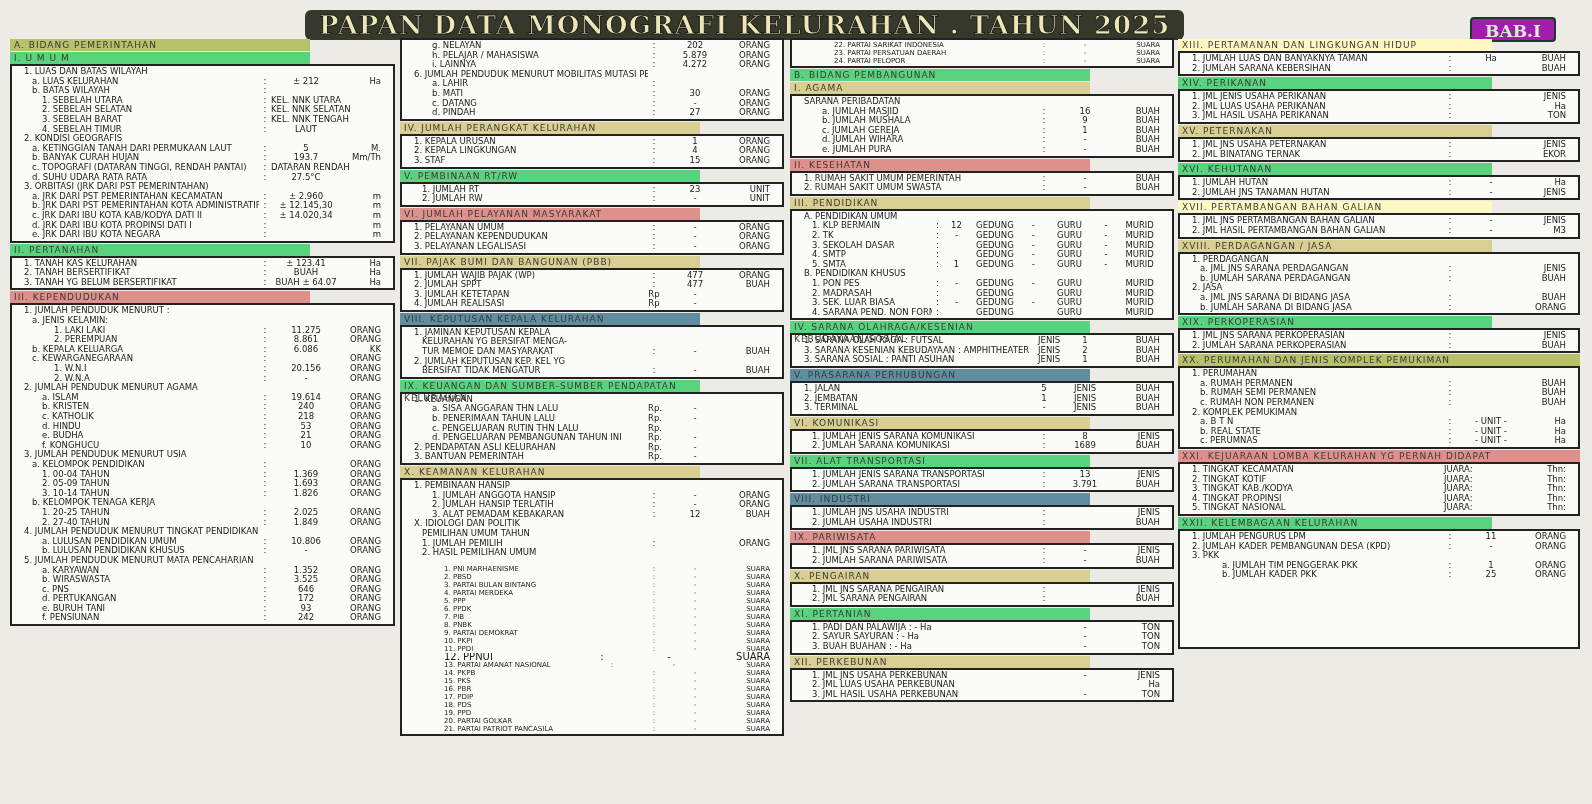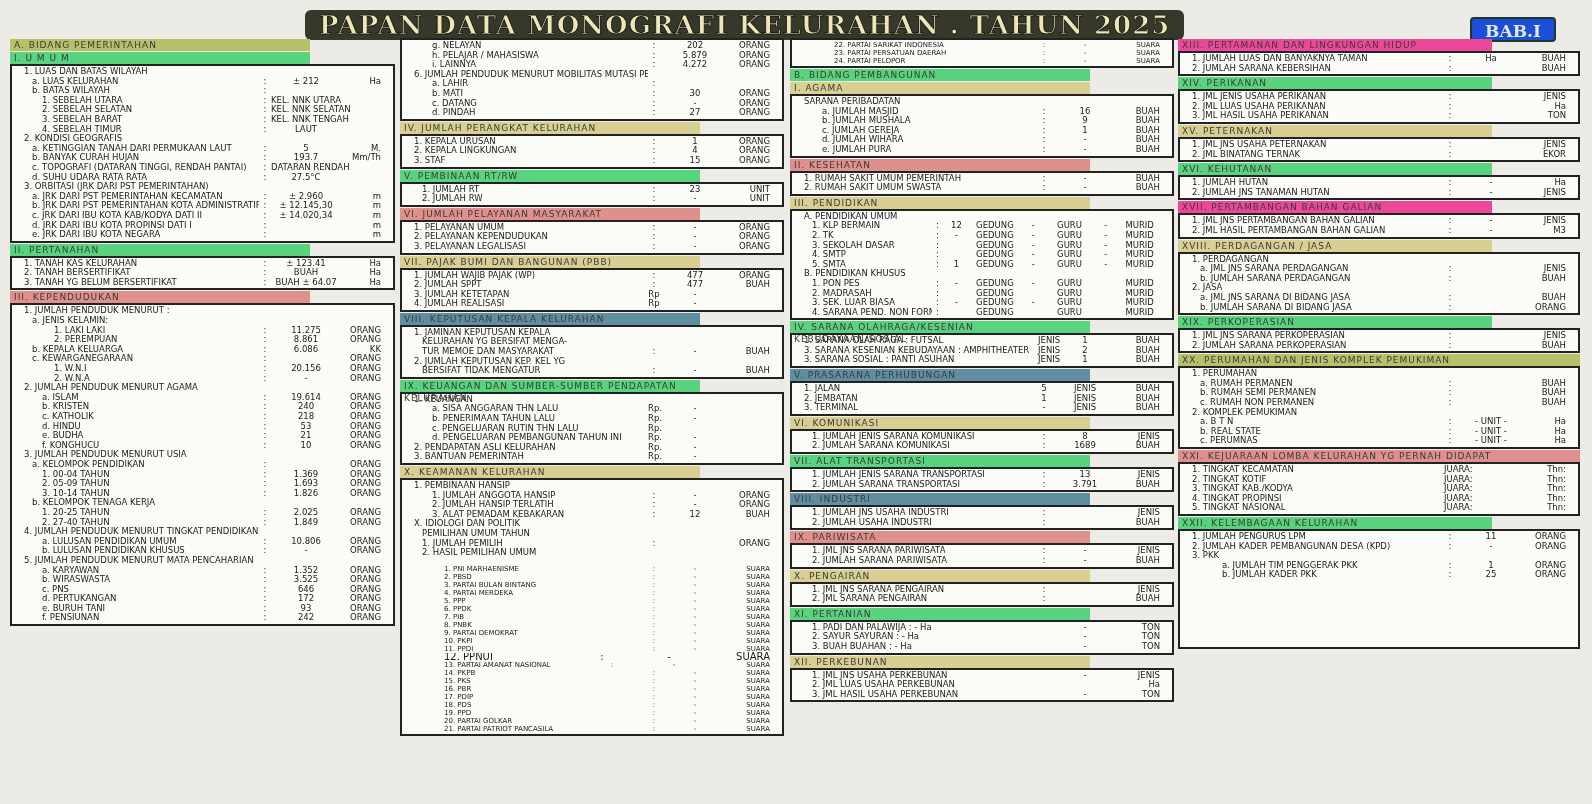--- a/index.html
+++ b/index.html
@@ -1,25 +1,25 @@
 <!DOCTYPE html>
 <html><head>
 <meta charset="utf-8">
 <style>
 *{box-sizing:border-box;margin:0;padding:0}
 body{width:1592px;height:804px;background:#ecebe6;font-family:"DejaVu Sans",sans-serif;color:#1a1a1a;overflow:hidden;position:relative}
 .title{position:absolute;left:305px;top:10px;height:30px;background:#35382a;border-radius:6px;color:#ece6b8;font-family:"DejaVu Serif",serif;font-weight:bold;font-size:26px;line-height:30px;padding:0 14px;letter-spacing:1px;-webkit-text-stroke:1px #1f2018}
-.badge{position:absolute;left:1470px;top:17px;width:86px;height:25px;background:#1d4ed8;border-radius:4px;color:#dfe9d8;font-family:"DejaVu Serif",serif;font-weight:bold;font-size:17px;line-height:25px;text-align:center;border:2px solid #1b3a28}
+.badge{position:absolute;left:1470px;top:17px;width:86px;height:25px;background:#a21caf;border-radius:4px;color:#dfe9d8;font-family:"DejaVu Serif",serif;font-weight:bold;font-size:17px;line-height:25px;text-align:center;border:2px solid #1b3a28}
 .col{position:absolute;top:38px;bottom:24px}
 .c1{left:10px;width:385px}
 .c2{left:400px;width:384px}
 .c3{left:790px;width:384px}
 .c4{left:1178px;width:402px}
 .hdr{height:12px;font-size:9px;line-height:12px;padding-left:4px;letter-spacing:1px;text-transform:uppercase;width:78%;margin-top:1px;color:#3a3a3a}
-.g{background:#59d37d}.y{background:#d9cf92}.r{background:#df8f8c}.b{background:#5f8ea0}.o{background:#b8c06a}.p{background:#ec4899}
+.g{background:#59d37d}.y{background:#d9cf92}.r{background:#df8f8c}.b{background:#5f8ea0}.o{background:#b8c06a}.p{background:#fef9c3}
 .box{border:2px solid #222;background:#fbfbf8;padding:1px 12px;margin-bottom:1px}
 .row{display:flex;font-size:8.5px;line-height:9.6px;white-space:nowrap}
 .row .l{flex:1;overflow:hidden}
 .row .c{width:12px;text-align:center}
 .row .v{width:70px;text-align:center}
 .row .u{width:40px;text-align:right}
 .i1{padding-left:8px}.i2{padding-left:18px}.i3{padding-left:30px}
 </style>
 </head>
 <body>

